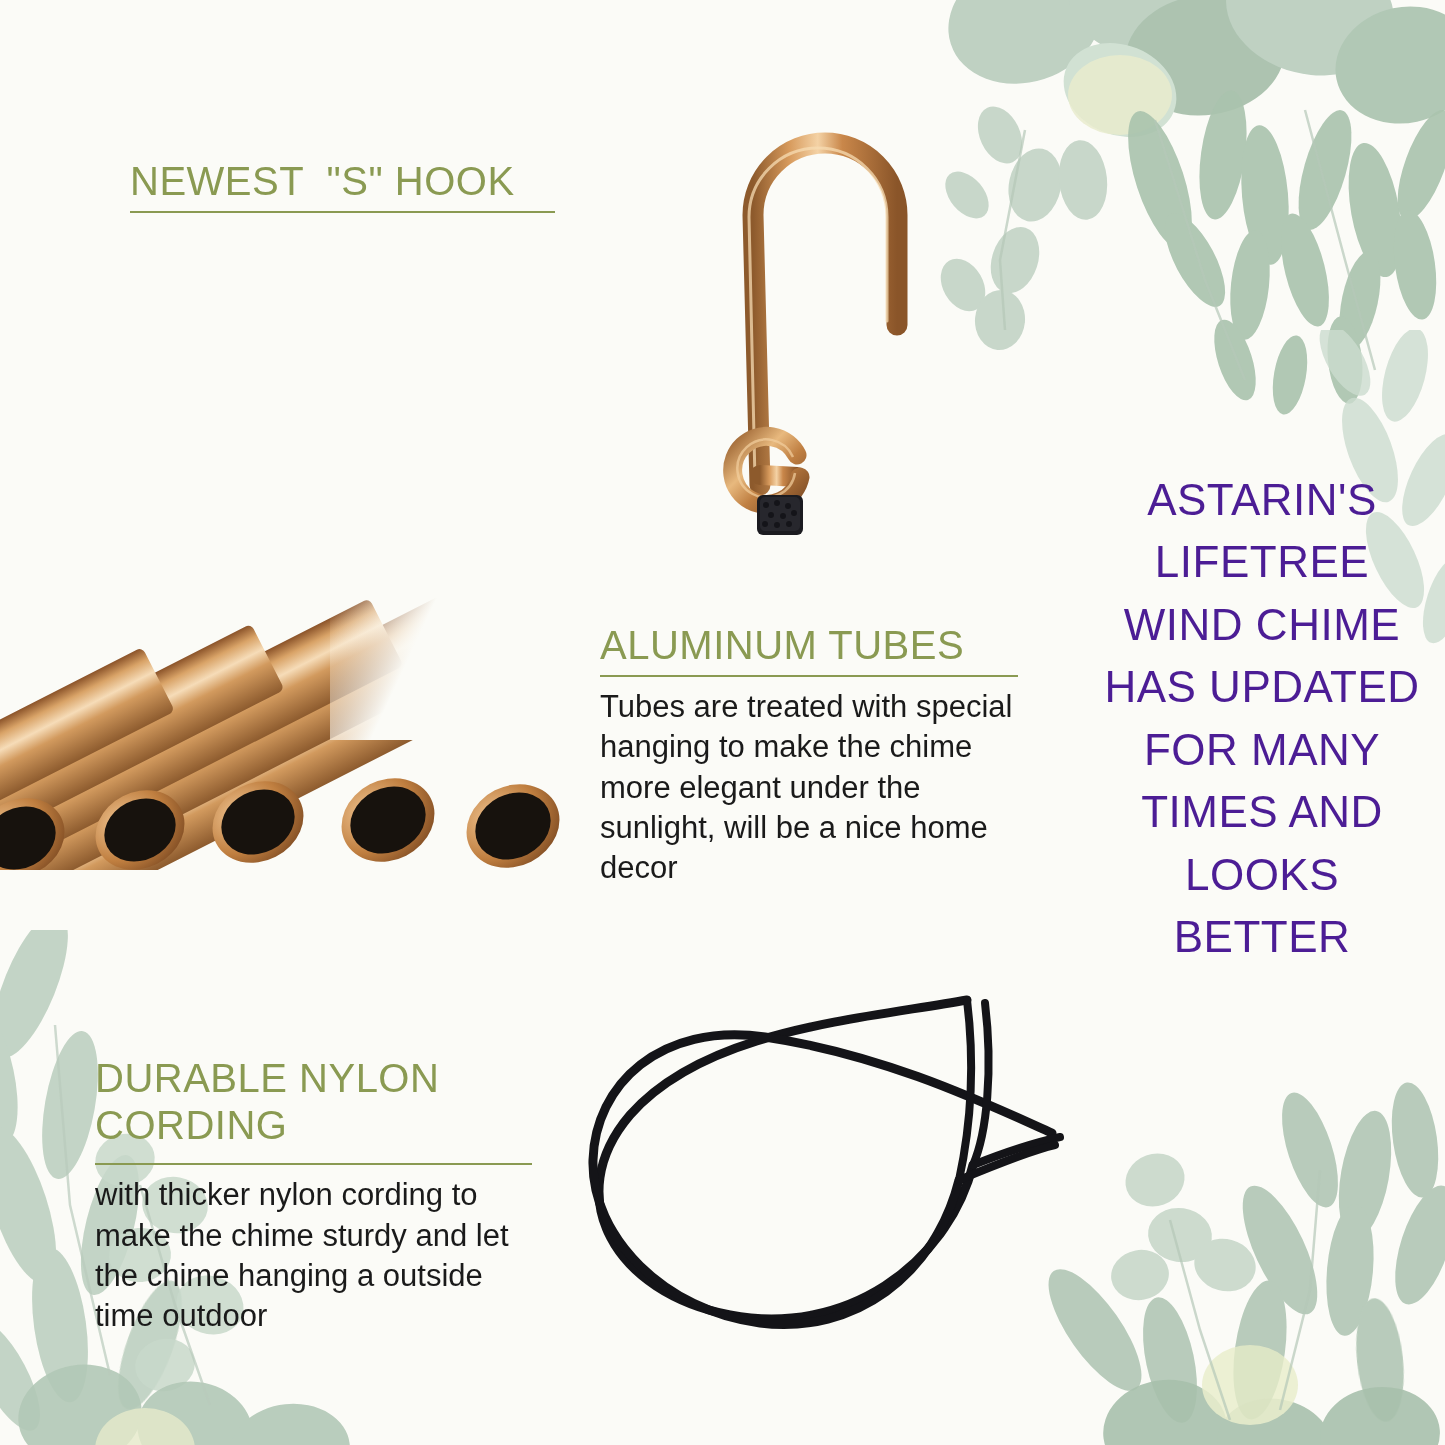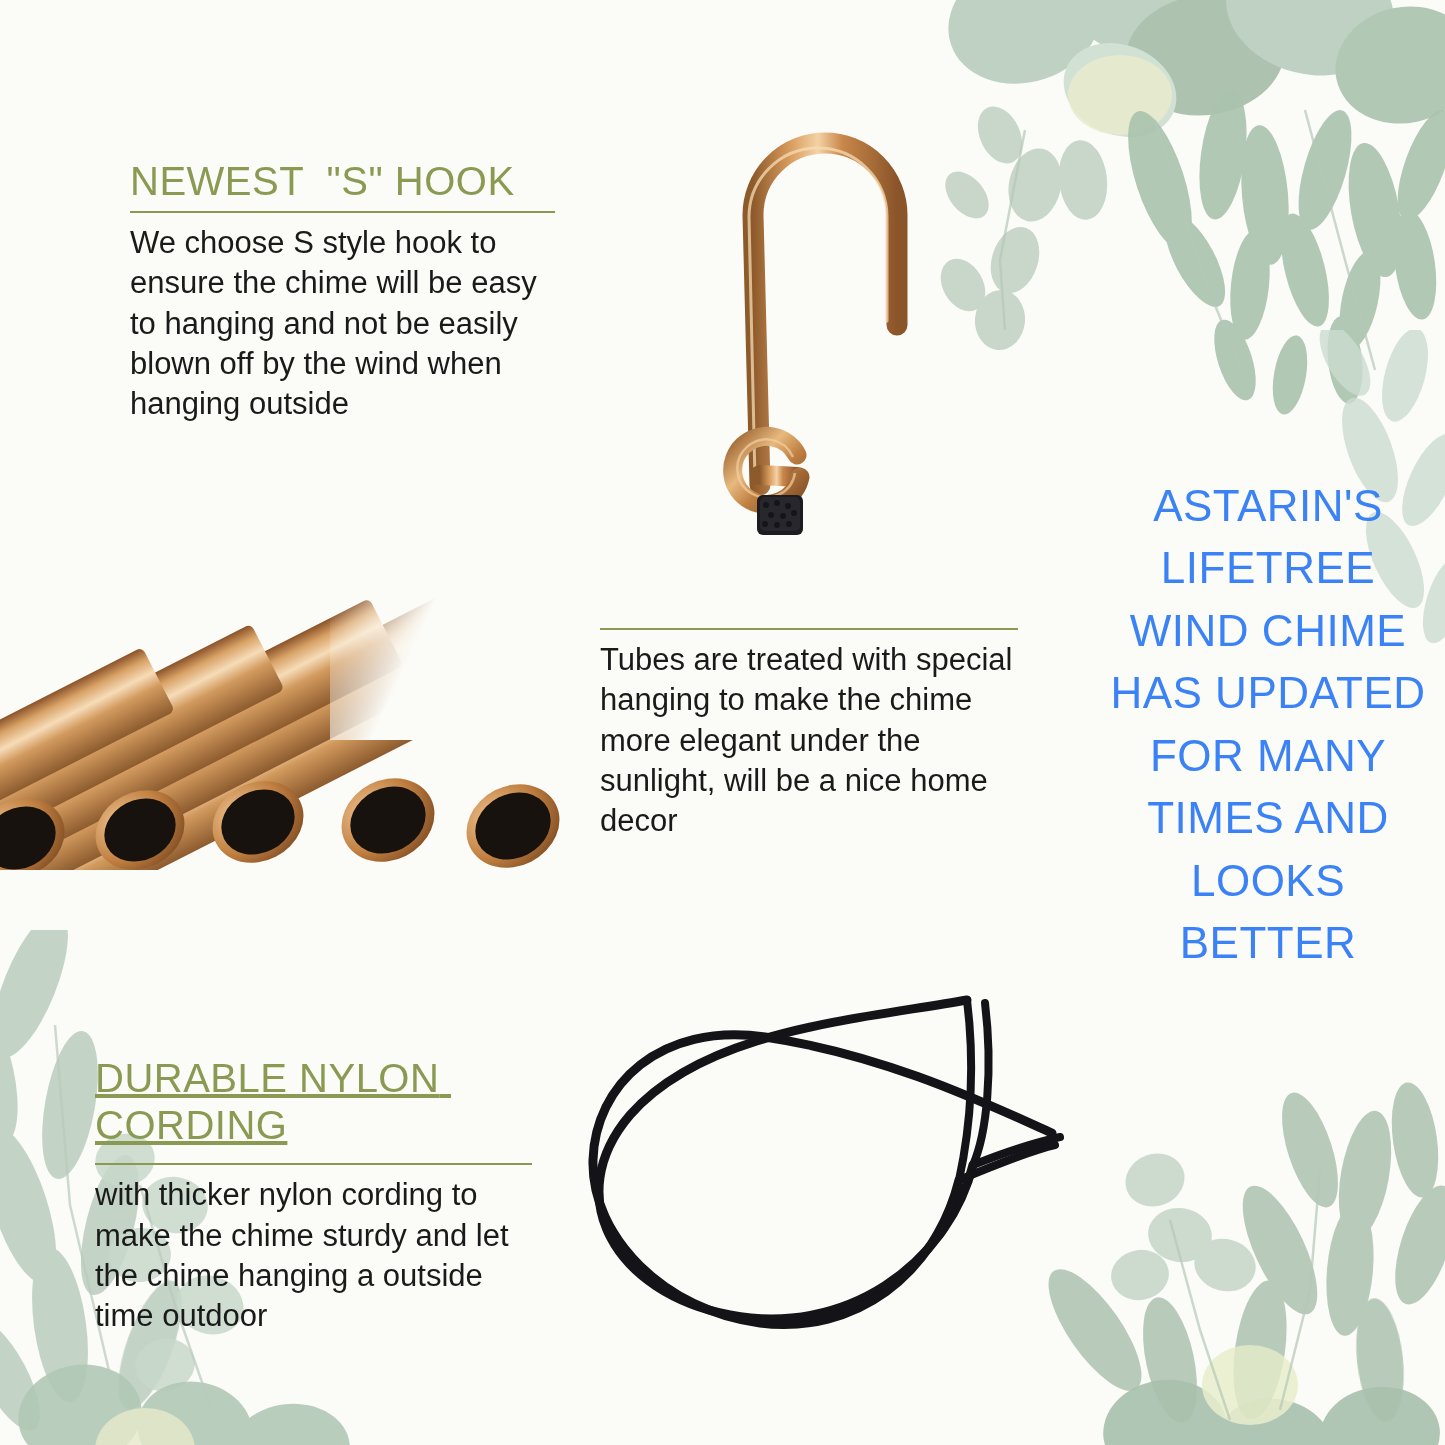--- a/index.html
+++ b/index.html
@@ -42,27 +42,27 @@
     color: #1a1a1a;
     font-size: 31px;
     line-height: 1.30;
     margin: 0;
     font-weight: 400;
   }
 
   
   #headline {
     position: absolute;
-    color: #3b82f6;
+    color: #4c1d95;
     font-size: 44px;
     line-height: 1.42;
     text-align: center;
     letter-spacing: .5px;
     font-weight: 400;
-    margin: 10px;
+    margin: 4px;
   }
 
   
   .photo { position: absolute; }
 </style>
 </head>
 <body>
 
 <div id="canvas">
 
@@ -303,29 +303,29 @@
       <path d="M412 25 C420 90 416 150 404 205"></path>
       <path d="M430 28 C438 95 432 158 418 190"></path>
       <path d="M418 190 C448 178 478 168 505 162"></path>
       <path d="M404 205 C440 190 478 175 500 170"></path>
     </g>
   </svg>
 
   <div class="feature" style="left:130px; top:158px; width:425px;">
     <h2 class="feature-heading">NEWEST  "S" HOOK</h2>
     <div class="feature-rule" style="width:425px;"></div>
-    <p class="feature-body">We choose S style hook to ensure the chime will be easy to hanging and not be easily blown off by the wind when hanging outside</p>
   </div>
 
   <div class="feature" style="left:600px; top:622px; width:418px;">
+    <h2 class="feature-heading">ALUMINUM TUBES</h2>
     <div class="feature-rule" style="width:418px;"></div>
     <p class="feature-body">Tubes are treated with special hanging to make the chime more elegant under the sunlight, will be a nice home decor</p>
   </div>
 
   <div class="feature" style="left:95px; top:1055px; width:450px;">
-    <h2 class="feature-heading" style="width:380px;text-decoration:underline;">DURABLE NYLON CORDING</h2>
+    <h2 class="feature-heading" style="width:380px;">DURABLE NYLON CORDING</h2>
     <div class="feature-rule" style="width:437px; margin-top:14px;"></div>
     <p class="feature-body">with thicker nylon cording to make the chime sturdy and let the chime hanging a outside time outdoor</p>
   </div>
 
   <h1 id="headline" style="left:1088px; top:465px; width:340px;">ASTARIN'S LIFETREE WIND CHIME HAS UPDATED FOR MANY TIMES AND LOOKS BETTER</h1>
 
 </div>
 
 </body></html>

